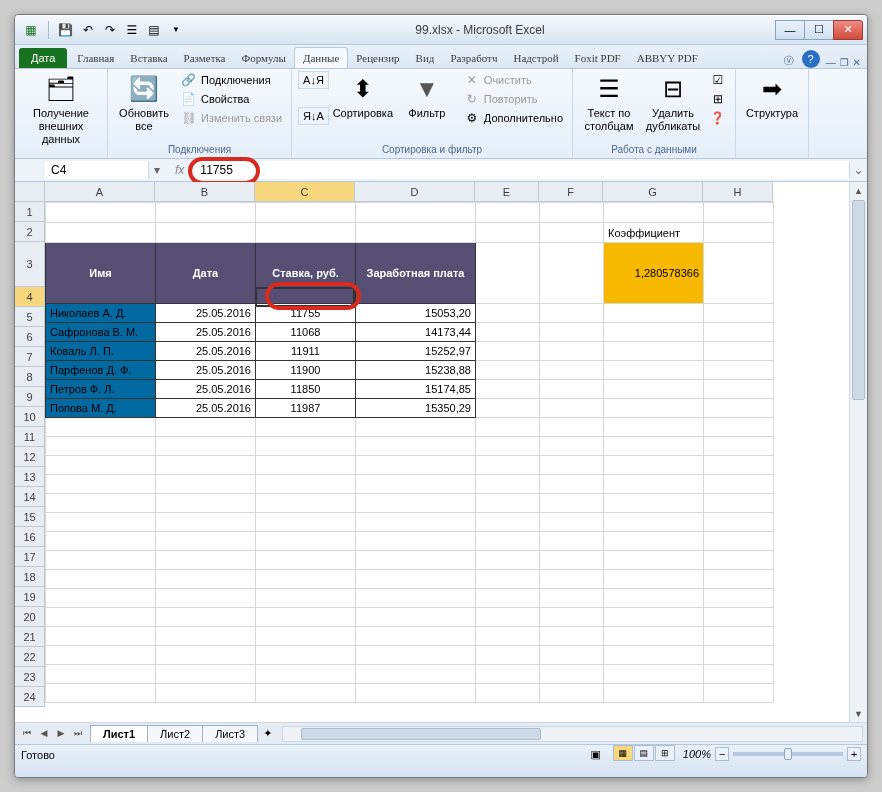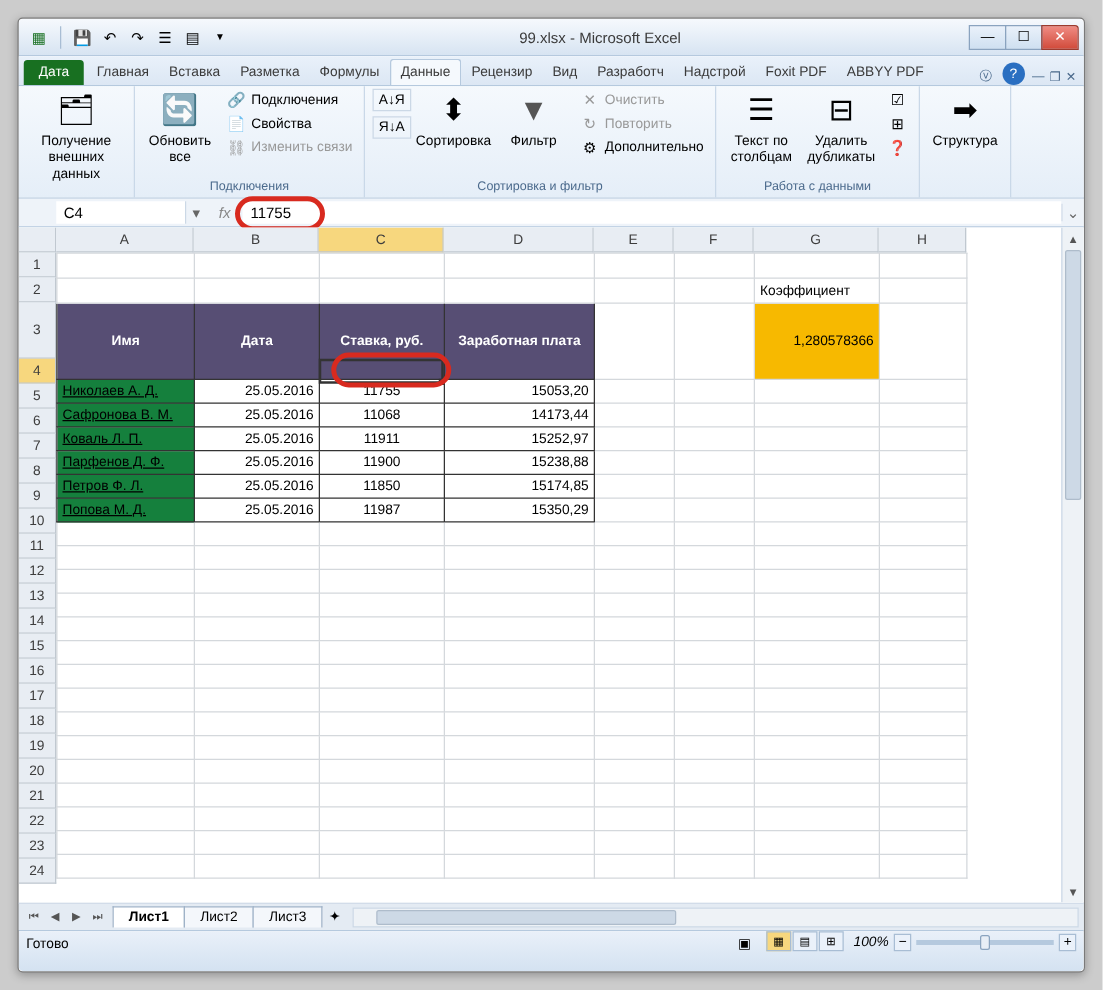--- a/index.html
+++ b/index.html
@@ -13,21 +13,21 @@
 .qat-icon { width: 16px; height: 16px; display: flex; align-items: center; justify-content: center; font-size: 12px; }
 .qat-sep { width: 1px; height: 18px; background: #a8bdd4; margin: 0 3px; }
 .title-text { flex: 1; text-align: center; font-size: 12px; color: #3b3b3b; }
 .win-btns { display: flex; }
 .win-btn { width: 30px; height: 20px; border: 1px solid #8aa3bf; background: linear-gradient(#eaf1fa,#cfe0f1); display: flex; align-items: center; justify-content: center; font-size: 11px; margin-left: -1px; }
 .win-btn.close { background: linear-gradient(#f08c84,#d14b3b); color: #fff; border-color: #9c3b2f; border-radius: 0 3px 0 0; }
 
 
 .ribbon-tabs { height: 24px; background: linear-gradient(#e9f1fa,#dce7f4); display: flex; align-items: flex-end; padding-left: 4px; border-bottom: 1px solid #b5c9de; font-size: 11px; }
 .file-tab { background: #187021; color: #fff; padding: 4px 12px; border-radius: 3px 3px 0 0; margin-right: 2px; }
-.rt { padding: 4px 8px; color: #3b3b3b; cursor: default; }
+.rt { padding: 4px 8px; color: #3b3b3b; cursor: default; font-family: Liberation Serif, serif; }
 .rt.active { background: #f5f9fd; border: 1px solid #b5c9de; border-bottom: none; border-radius: 3px 3px 0 0; }
 .tab-spacer { flex: 1; }
 .help-q { width: 18px; height: 18px; border-radius: 50%; background: #2a6fc1; color: #fff; font-size: 11px; display: flex; align-items: center; justify-content: center; margin-right: 6px; }
 .collapse-ic { font-size: 10px; margin-right: 8px; color: #4b6a8c; }
 
 
 .ribbon-body { height: 90px; background: linear-gradient(#f5f9fd,#e5eef8); border-bottom: 1px solid #b5c9de; display: flex; font-size: 11px; }
 .group { border-right: 1px solid #c9d8e8; padding: 2px 6px; display: flex; flex-direction: column; }
 .group-content { flex: 1; display: flex; align-items: flex-start; gap: 4px; }
 .group-title { text-align: center; font-size: 10px; color: #4b6a8c; padding: 1px 0; }
@@ -53,21 +53,21 @@
 .col-headers { display: flex; height: 20px; }
 .ch { background: #e8edf3; border-right: 1px solid #c0c8d0; border-bottom: 1px solid #c0c8d0; display: flex; align-items: center; justify-content: center; font-size: 11px; color: #3d3d3d; }
 .ch.sel { background: #f7d77e; }
 .row-headers { display: flex; flex-direction: column; }
 .rh { width: 30px; background: #e8edf3; border-right: 1px solid #c0c8d0; border-bottom: 1px solid #c0c8d0; display: flex; align-items: center; justify-content: center; font-size: 11px; color: #3d3d3d; }
 .rh.sel { background: #f7d77e; }
 .grid-body { position: relative; }
 .gtable { border-collapse: collapse; }
 .gtable td { border: 1px solid #d4d8dc; font-size: 11px; padding: 0 4px; height: 19px; vertical-align: middle; }
 .hdr-cell { background: #574e74; color: #fff; font-weight: bold; text-align: center; height: 44px !important; border: 1px solid #333 !important; }
-.name-cell { background: #15803d; border: 1px solid #333 !important; text-decoration: underline; }
+.name-cell { background: #0369a1; border: 1px solid #333 !important; }
 .data-cell { text-align: right; border: 1px solid #333 !important; background: #fff; }
 .data-cell.center { text-align: center; }
 .coef-hdr { background: #fff; text-align: left; }
 .coef-val { background: #f7b900; text-align: right; height: 44px !important; }
 .sel-cell { position: absolute; border: 2px solid #333; pointer-events: none; }
 .sel-cell::after { content:''; position:absolute; right:-3px; bottom:-3px; width:5px; height:5px; background:#333; }
 .cell-highlight { position: absolute; border: 4px solid #d82a1f; border-radius: 14px; pointer-events: none; }
 
 .vscroll { width: 18px; background: #eef2f6; border-left: 1px solid #cbd8e6; position: relative; }
 .vscroll .thumb { position: absolute; top: 18px; left: 2px; right: 2px; height: 200px; background: #cdd9e6; border: 1px solid #aebccb; border-radius: 2px; }
@@ -176,21 +176,21 @@
               <span class="sm-ic">⛓</span>
               <span>Изменить связи</span>
             </div>
         </div>
       </div>
       <div class="group-title">Подключения</div>
     </div>
 
     <div class="group">
       <div class="group-content">
-        <div class="v-stack" style="gap:4px">
+        <div class="v-stack" style="gap:18px">
           <div class="sm-row" style="border:1px solid #cbd8e6;padding:2px 4px">
               <span>А↓Я</span>
             </div>
           <div class="sm-row" style="border:1px solid #cbd8e6;padding:2px 4px">
               <span>Я↓А</span>
             </div>
         </div>
         <div class="big-btn">
           <span class="ic">⬍</span>
           <span>Сортировка</span>

